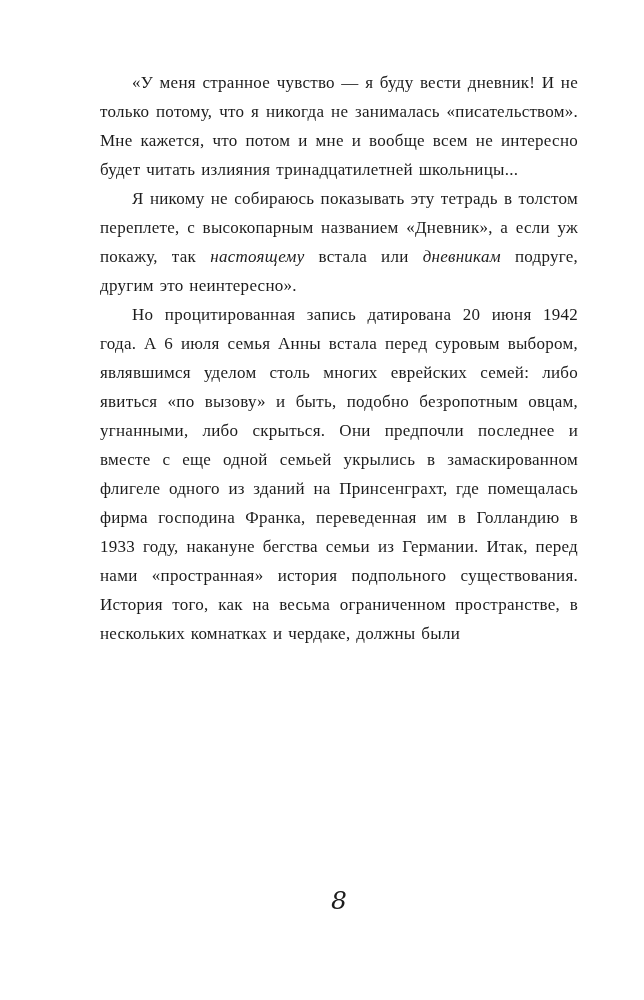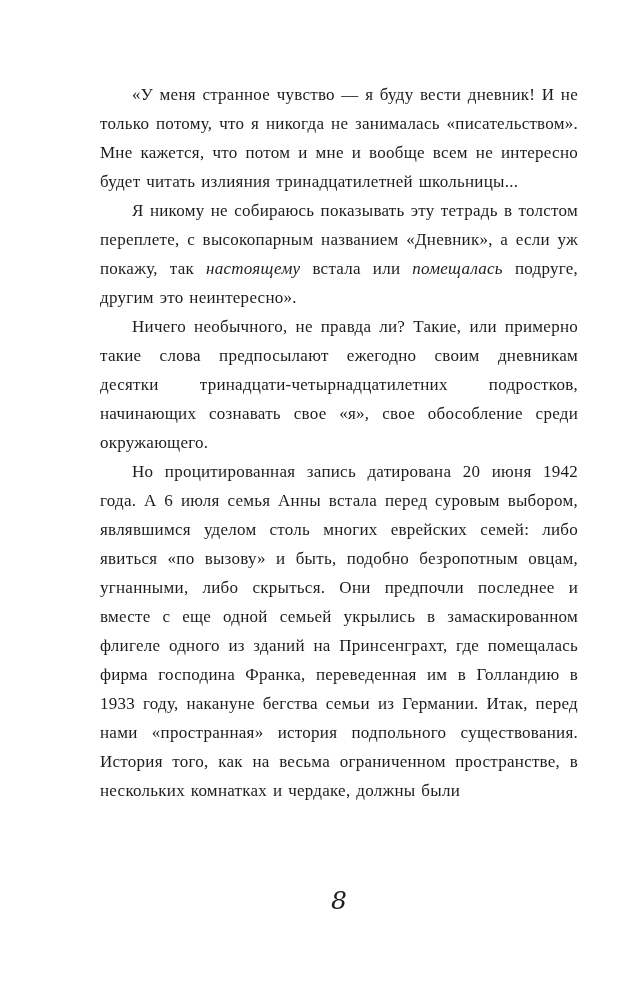--- a/index.html
+++ b/index.html
@@ -15,21 +15,21 @@
   }
   .page {
     position: relative;
     width: 644px;
     height: 1000px;
     box-sizing: border-box;
     background: #ffffff;
   }
   .text-block {
     position: absolute;
-    top: 80px;
+    top: 68px;
     left: 100px;
     width: 478px;
     color: #1c1c1c;
     font-size: 17px;
     line-height: 29px;
     text-align: justify;
     letter-spacing: 0.015em;
     word-spacing: 0.08em;
   }
   .para {
@@ -50,18 +50,17 @@
     font-size: 25px;
     color: #1c1c1c;
   }
 </style>
 </head>
 <body>
 
 <div class="page">
   <div class="text-block">
       <p class="para"><span>«У меня странное чувство — я буду вести дневник! И не только потому, что я никогда не занималась «писательством». Мне кажется, что потом и мне и вообще всем не интересно будет читать излияния тринадцатилетней школьницы...</span></p>
-      <p class="para"><span>Я никому не собираюсь показывать эту тетрадь в толстом переплете, с высокопарным названием «Дневник», а если уж покажу, так </span><em>настоящему</em><span> встала или </span><em>помещалась</em><span> подруге, другим это неинтересно».</span></p>
-      <p class="para"><span>Ничего необычного, не правда ли? Такие, или примерно такие слова предпосылают ежегодно своим дневникам десятки тринадцати-четырнадцатилетних подростков, начинающих сознавать свое «я», свое обособление среди окружающего.</span></p>
+      <p class="para"><span>Я никому не собираюсь показывать эту тетрадь в толстом переплете, с высокопарным названием «Дневник», а если уж покажу, так </span><em>настоящему</em><span> встала или </span><em>дневникам</em><span> подруге, другим это неинтересно».</span></p>
       <p class="para"><span>Но процитированная запись датирована 20 июня 1942 года. А 6 июля семья Анны встала перед суровым выбором, являвшимся уделом столь многих еврейских семей: либо явиться «по вызову» и быть, подобно безропотным овцам, угнанными, либо скрыться. Они предпочли последнее и вместе с еще одной семьей укрылись в замаскированном флигеле одного из зданий на Принсенграхт, где помещалась фирма господина Франка, переведенная им в Голландию в 1933 году, накануне бегства семьи из Германии. Итак, перед нами «пространная» история подпольного существования. История того, как на весьма ограниченном пространстве, в нескольких комнатках и чердаке, должны были</span></p>
     </div>
   <div class="page-number">8</div>
 </div>
 
 </body></html>

